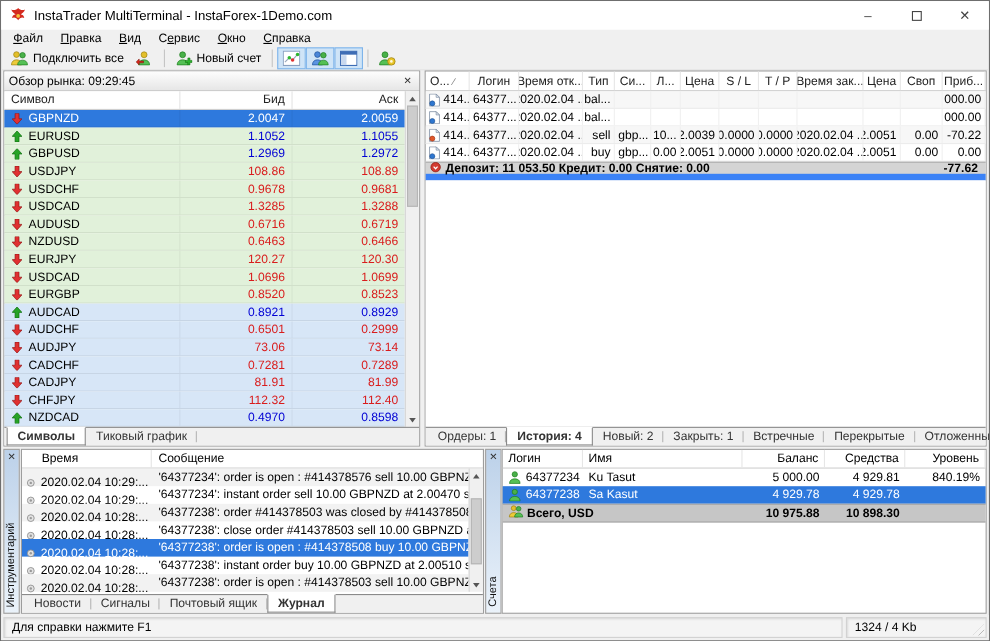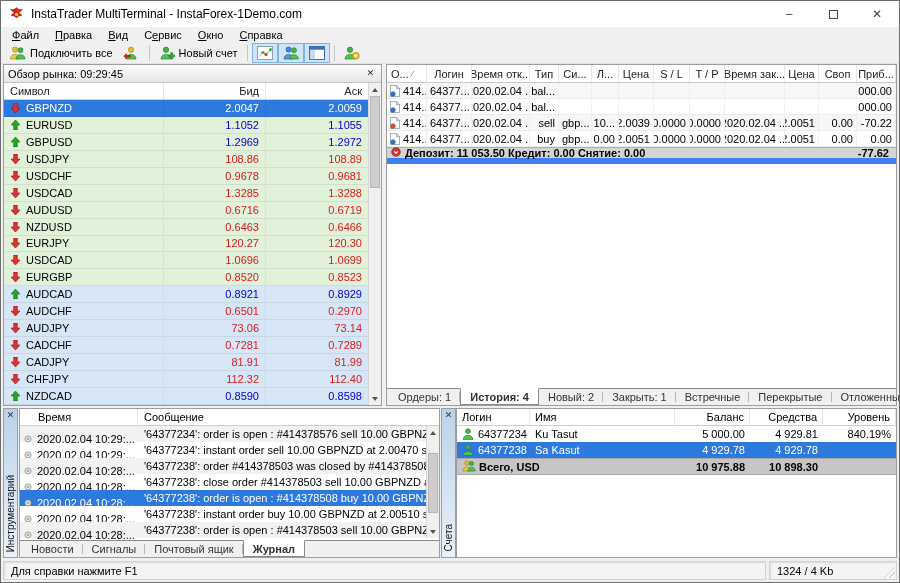--- a/index.html
+++ b/index.html
@@ -401,21 +401,21 @@
                 <div class="mw-row b">
                   <span class="cell sym">
                     <span class="icon" style="display: inline-flex;">
                       <svg width="9" height="10" viewBox="0 0 9 10">
                         <path d="M4.5 10L0 5H2.7V0H6.3V5H9Z" fill="#e03131" stroke="#8f1010" stroke-width="0.6"></path>
                       </svg>
                     </span>
                     <span>AUDCHF</span>
                   </span>
                   <span class="cell bid down">0.6501</span>
-                  <span class="cell ask down">0.2970</span>
+                  <span class="cell ask down">0.2999</span>
                 </div>
                 <div class="mw-row b">
                   <span class="cell sym">
                     <span class="icon" style="display: inline-flex;">
                       <svg width="9" height="10" viewBox="0 0 9 10">
                         <path d="M4.5 10L0 5H2.7V0H6.3V5H9Z" fill="#e03131" stroke="#8f1010" stroke-width="0.6"></path>
                       </svg>
                     </span>
                     <span>AUDJPY</span>
                   </span>
@@ -460,37 +460,41 @@
                 </div>
                 <div class="mw-row b">
                   <span class="cell sym">
                     <span class="icon" style="display: inline-flex;">
                       <svg width="9" height="10" viewBox="0 0 9 10">
                         <path d="M4.5 0L9 5H6.3V10H2.7V5H0Z" fill="#27a327" stroke="#0c6b0c" stroke-width="0.6"></path>
                       </svg>
                     </span>
                     <span>NZDCAD</span>
                   </span>
-                  <span class="cell bid up">0.8590</span>
+                  <span class="cell bid up">0.4970</span>
                   <span class="cell ask up">0.8598</span>
                 </div>
               </div>
           </div>
           <div class="scrollbar">
             <span class="sb-arr">
                 <span class="tri-up"></span>
               </span>
             <span class="sb-track">
                 <span class="sb-thumb" style="top:0;height:92px;"></span>
               </span>
             <span class="sb-arr">
                 <span class="tri-dn"></span>
               </span>
           </div>
         </div>
+        <div class="tabbar" id="mw-tabs">
+            <span class="tab active">Символы</span>
+            <span class="tab">Тиковый график</span>
+          </div>
       </div>
 
       <div class="splitter"></div>
 
       <div class="panel orders-panel">
         <div class="ord-grid ord-header" id="ord-header">
             <span class="hc">О...<span class="sort-mark">∕</span></span>
             <span class="hc">Логин</span>
             <span class="hc">Время отк...</span>
             <span class="hc">Тип</span>

